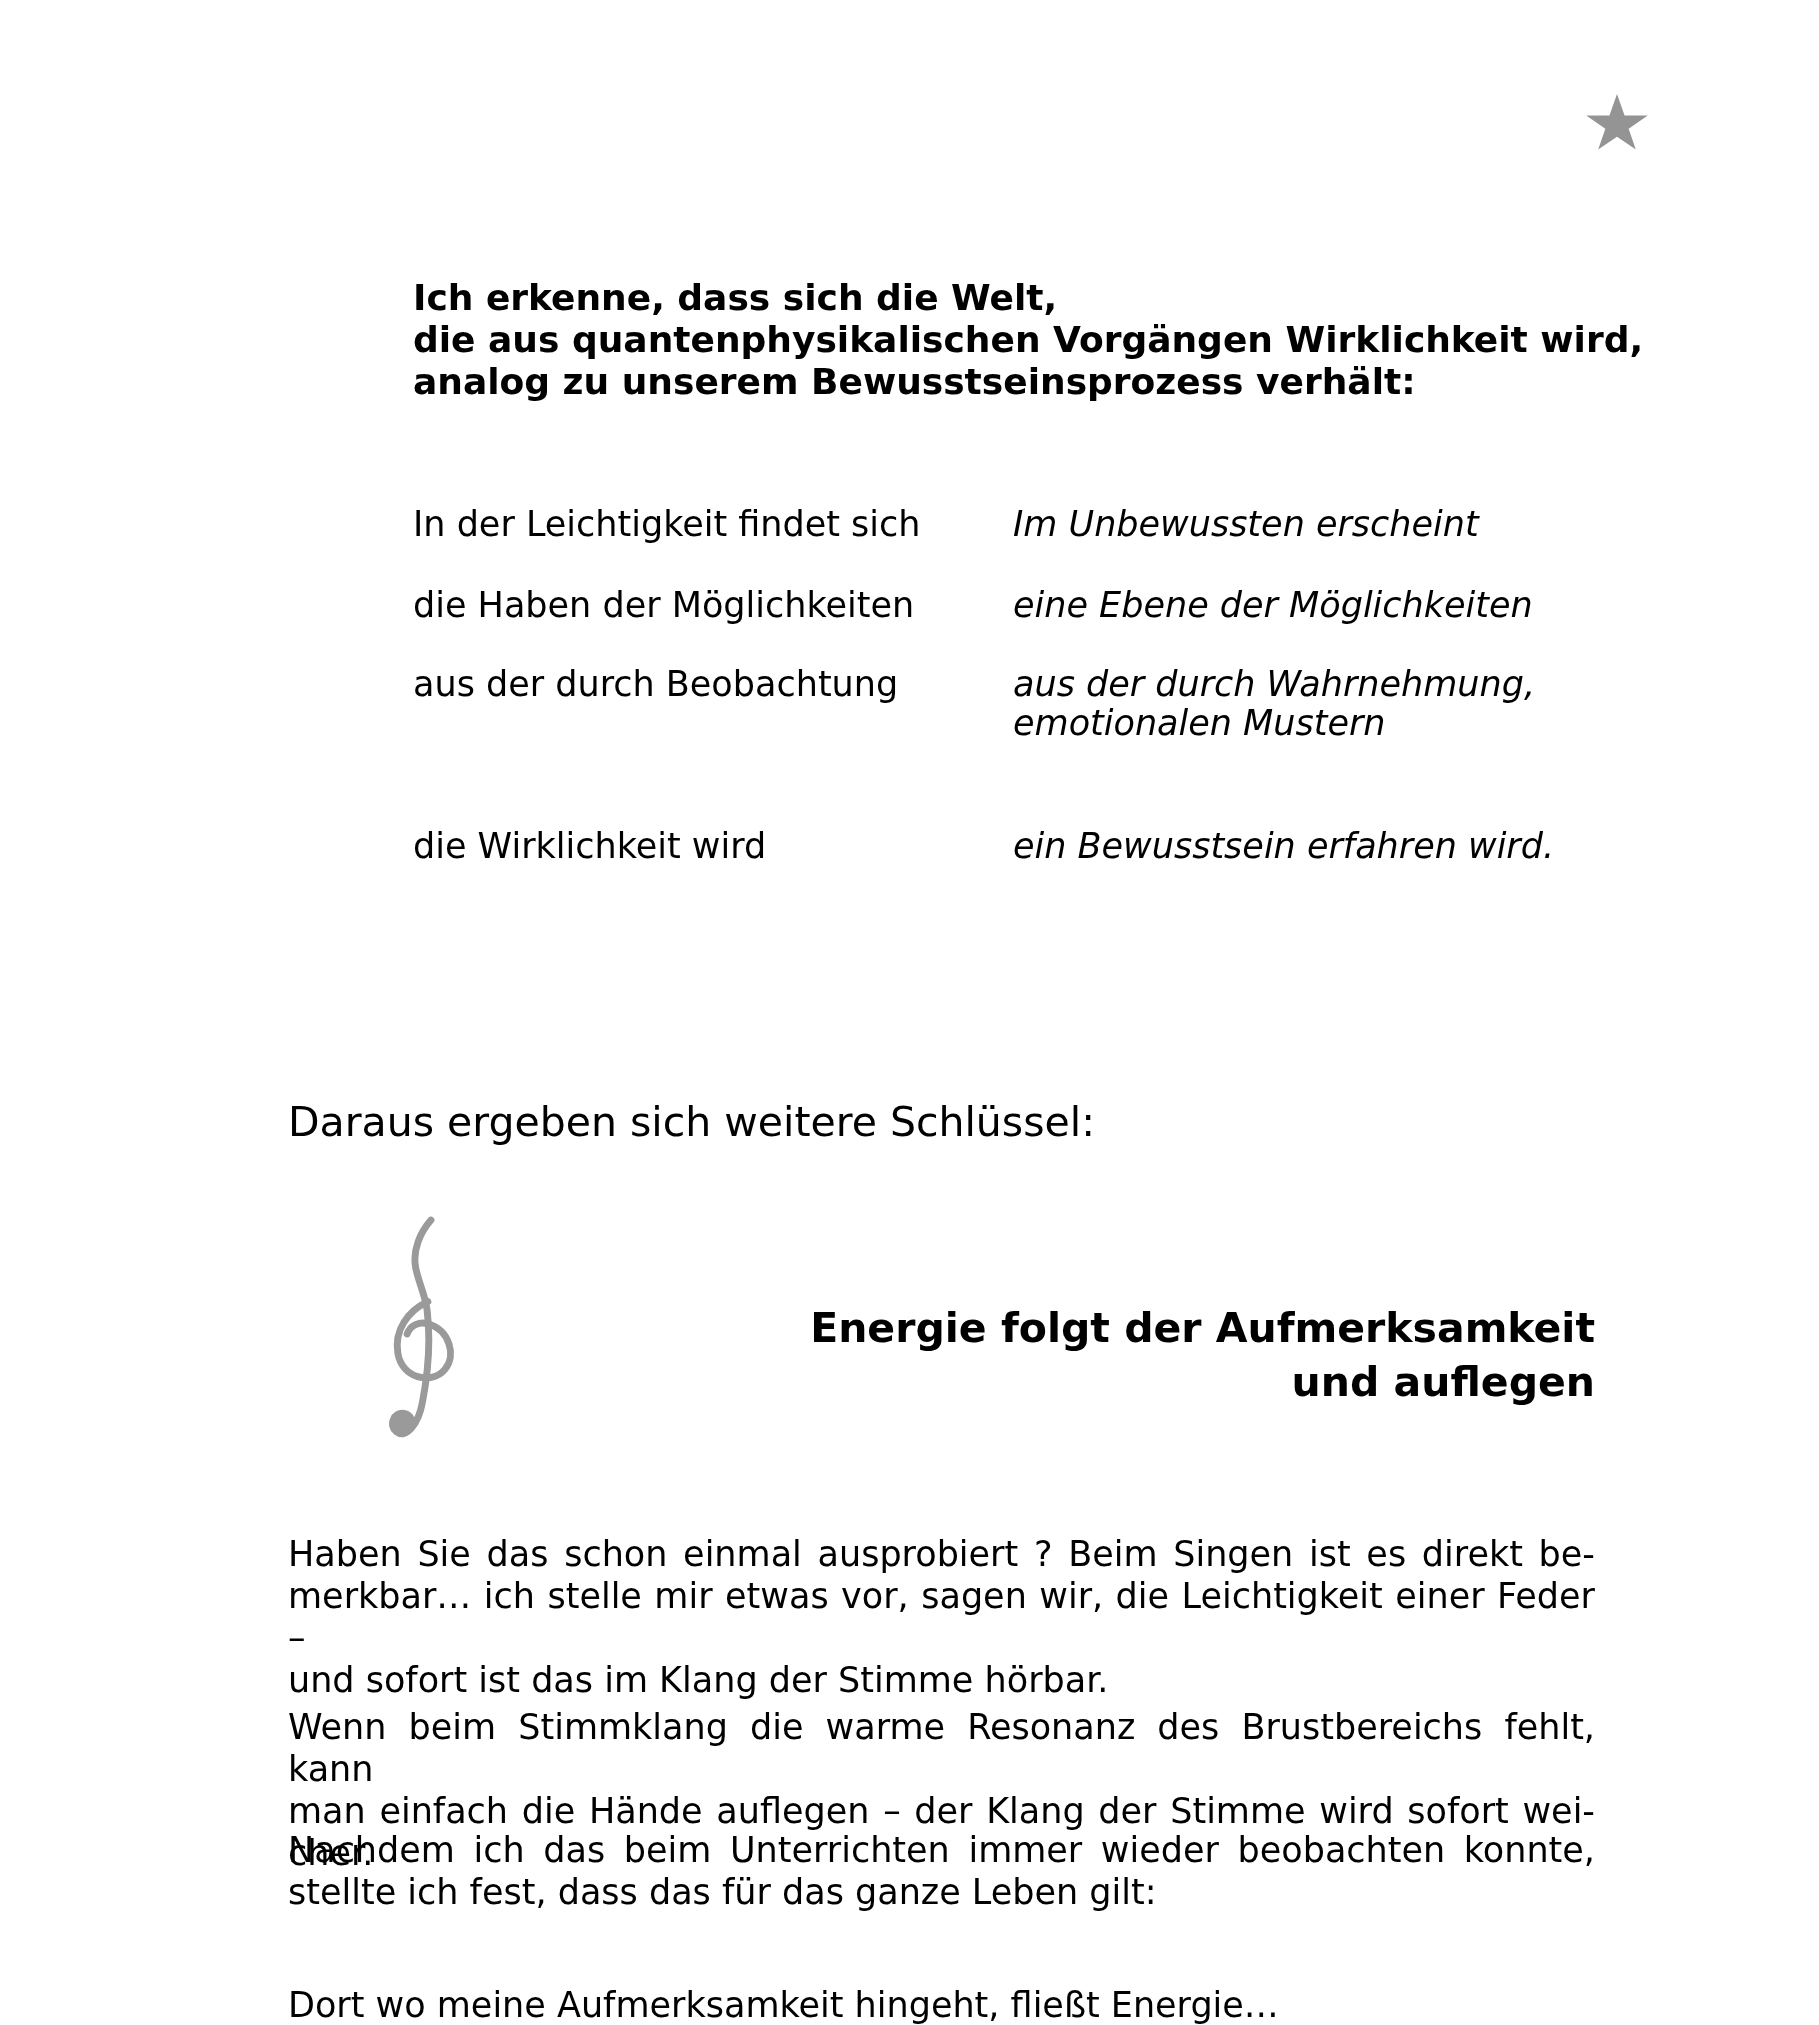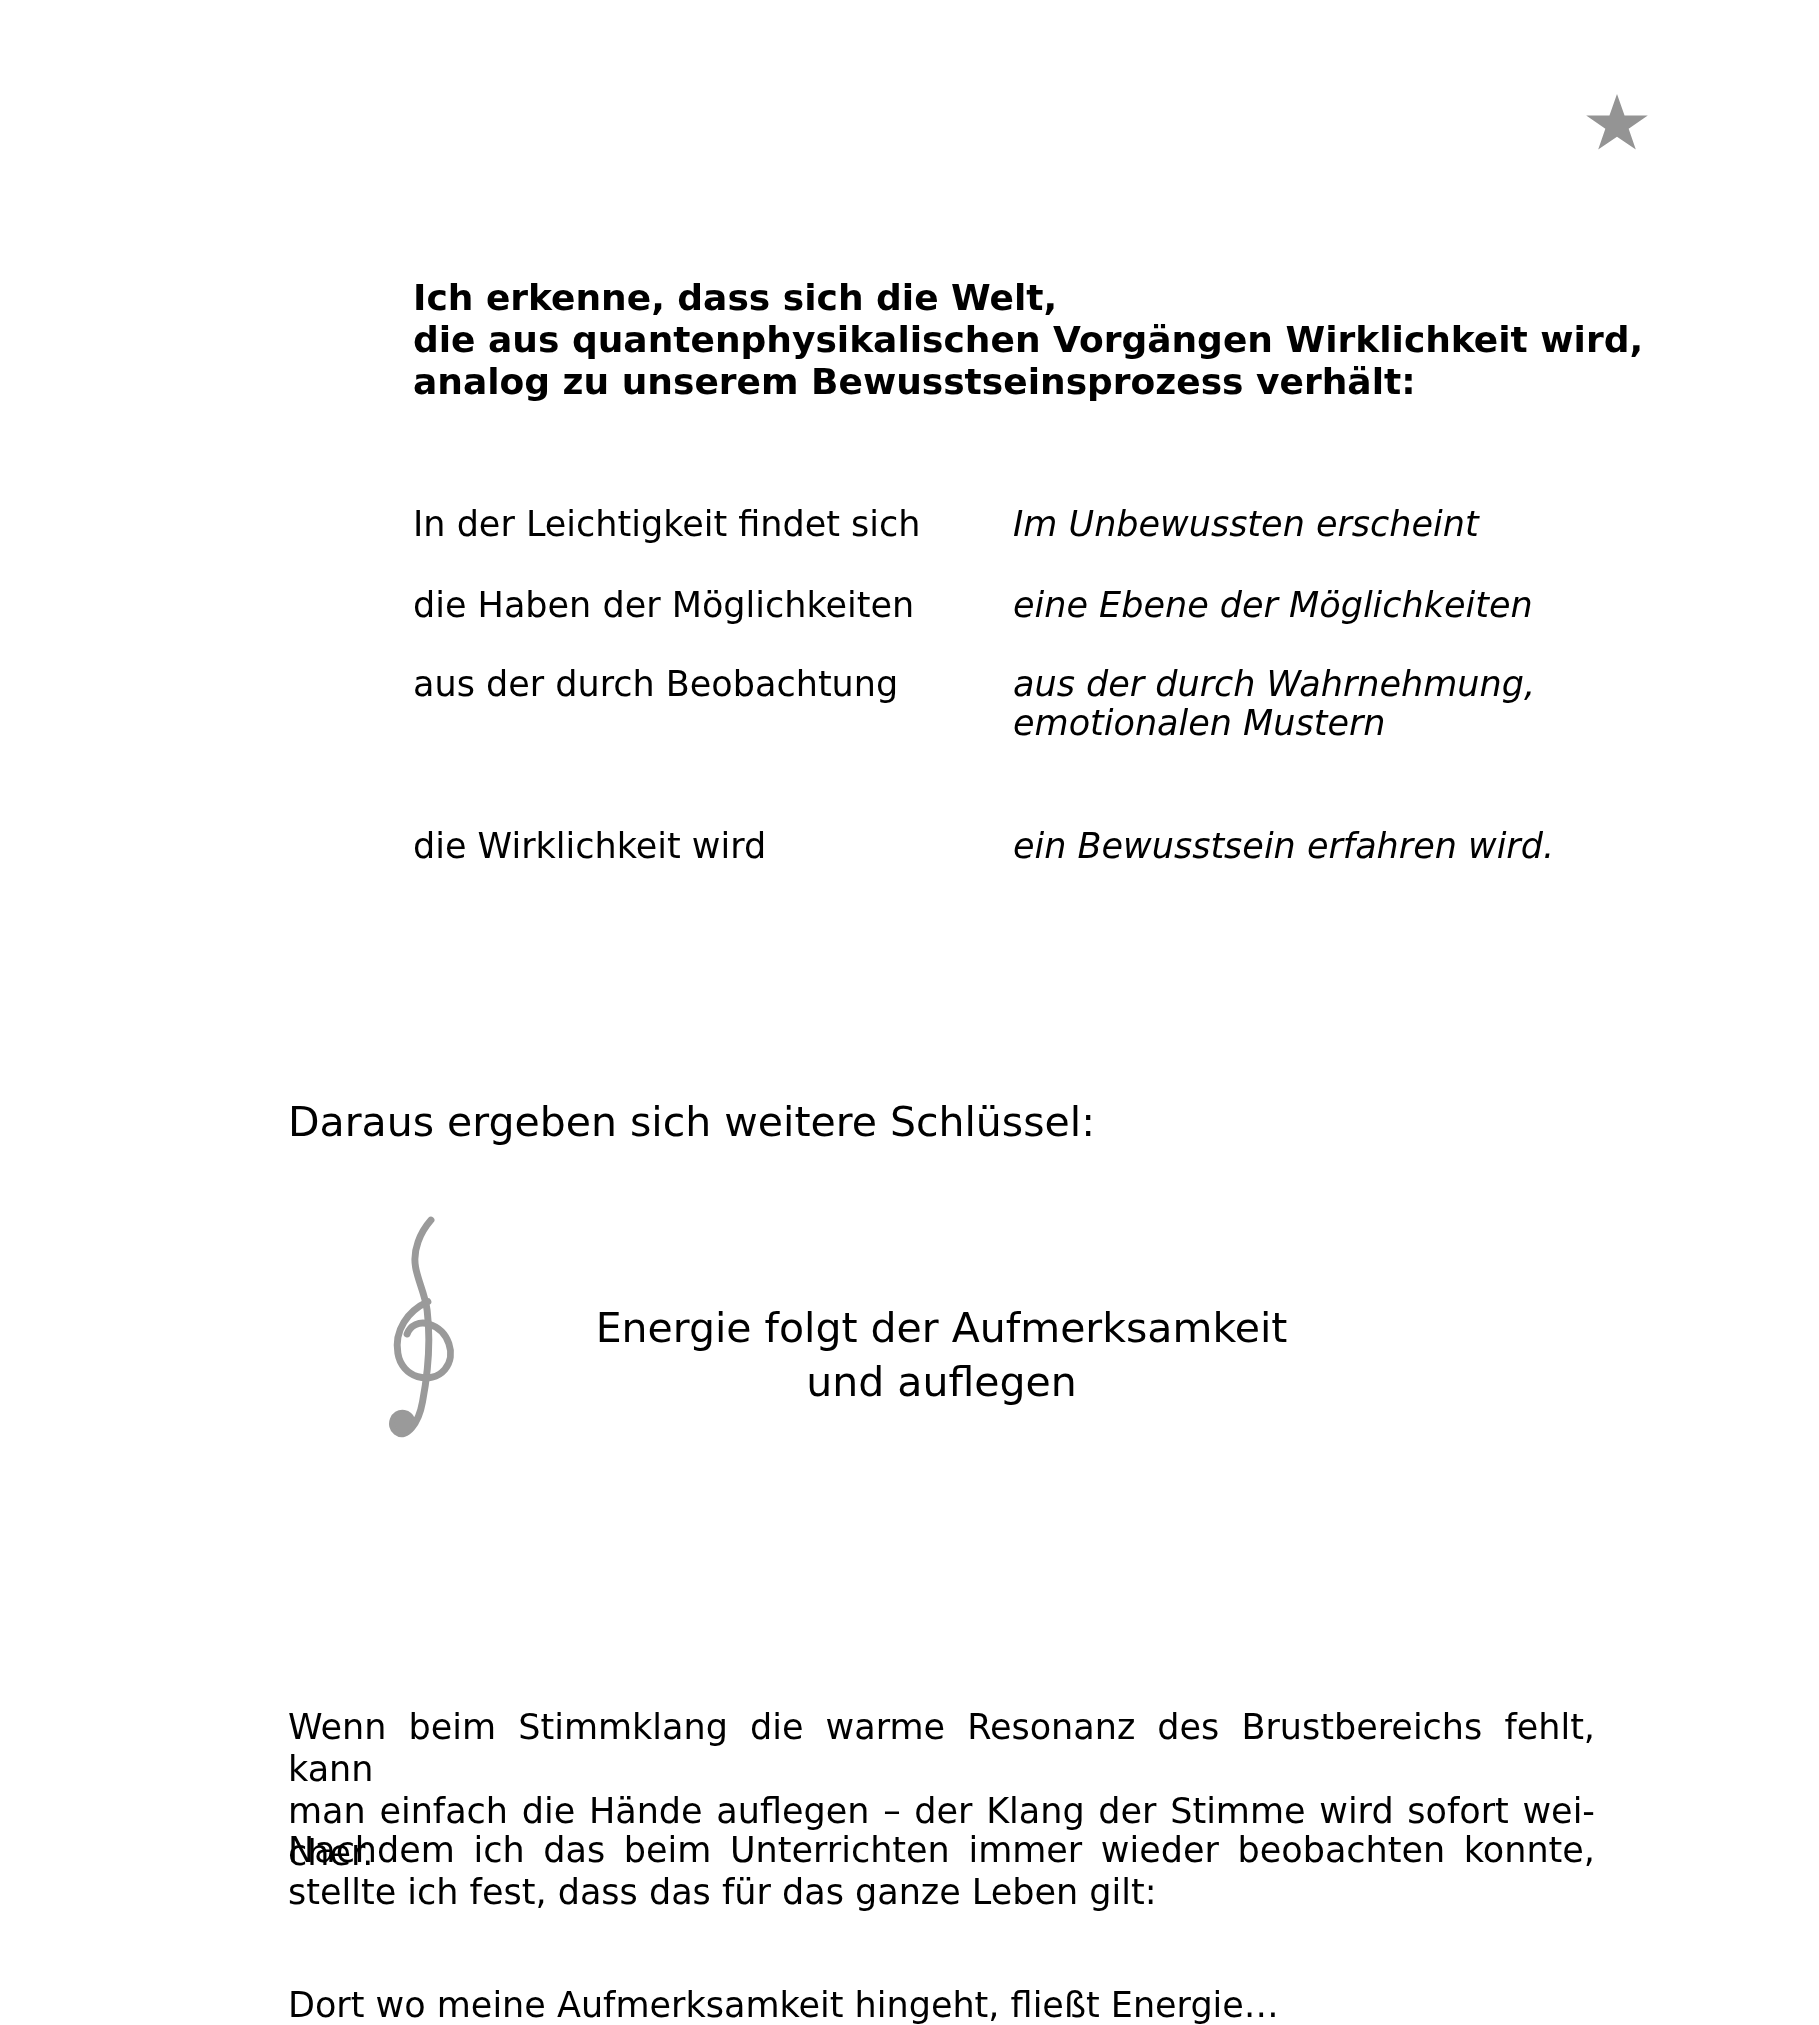--- a/index.html
+++ b/index.html
@@ -36,22 +36,22 @@
   
   .lead{
     position:absolute; left:288px; top:1063px;
     font-size:41px; line-height:42px; white-space:nowrap;margin-top:38px;
   }
   
   .clef{position:absolute; left:384px; top:1205px;}
   
   .key-title{
     position:absolute; left:288px; top:1301px; width:1307px;
-    font-size:41px; font-weight:normal; line-height:54px;
-    text-align:center;
+    font-size:41px; font-weight:bold; line-height:54px;
+    text-align:right;
   }
   
   .para{
     position:absolute; left:288px; width:1307px;
     font-size:35px; line-height:42px;
   }
   .p1{top:1533px}.p2{top:1706px}.p3{top:1829px}.p4{top:1984px}
   .jl{display:block; text-align:justify; text-align-last:justify;}
   .jl-last{display:block; text-align:left;}
 </style>
@@ -103,20 +103,25 @@
     <path d="M61 6 C47 22 37 45 41 67 C44 85 53 101 56 123 C60 156 58 200 50 242 C45 270 29 291 16 281 C6 273 12 255 26 257 C36 259 40 270 34 278" stroke="#9a9a9a" stroke-width="9" stroke-linecap="round"></path>
     <path d="M57 112 C31 124 13 149 18 179 C23 211 61 221 79 200 C95 181 84 149 58 141 C46 137 34 143 30 154" stroke="#9a9a9a" stroke-width="9" stroke-linecap="round"></path>
     <ellipse cx="25" cy="268" rx="11" ry="14" fill="#9a9a9a"></ellipse>
   </svg>
 
   <div class="key-title">
     <div>Energie folgt der Aufmerksamkeit</div>
     <div>und auflegen</div>
   </div>
 
+  <div class="para p1">
+    <span class="jl">Haben Sie das schon einmal ausprobiert ? Beim Singen ist es direkt be-</span>
+    <span class="jl">merkbar… ich stelle mir etwas vor, sagen wir, die Leichtigkeit einer Feder –</span>
+    <span class="jl-last">und sofort ist das im Klang der Stimme hörbar.</span>
+  </div>
 
   <div class="para p2">
     <span class="jl">Wenn beim Stimmklang die warme Resonanz des Brustbereichs fehlt, kann</span>
     <span class="jl">man einfach die Hände auflegen – der Klang der Stimme wird sofort wei-</span>
     <span class="jl-last">cher.</span>
   </div>
 
   <div class="para p4">
     <span class="jl-last">Dort wo meine Aufmerksamkeit hingeht, fließt Energie…</span>
   </div>

